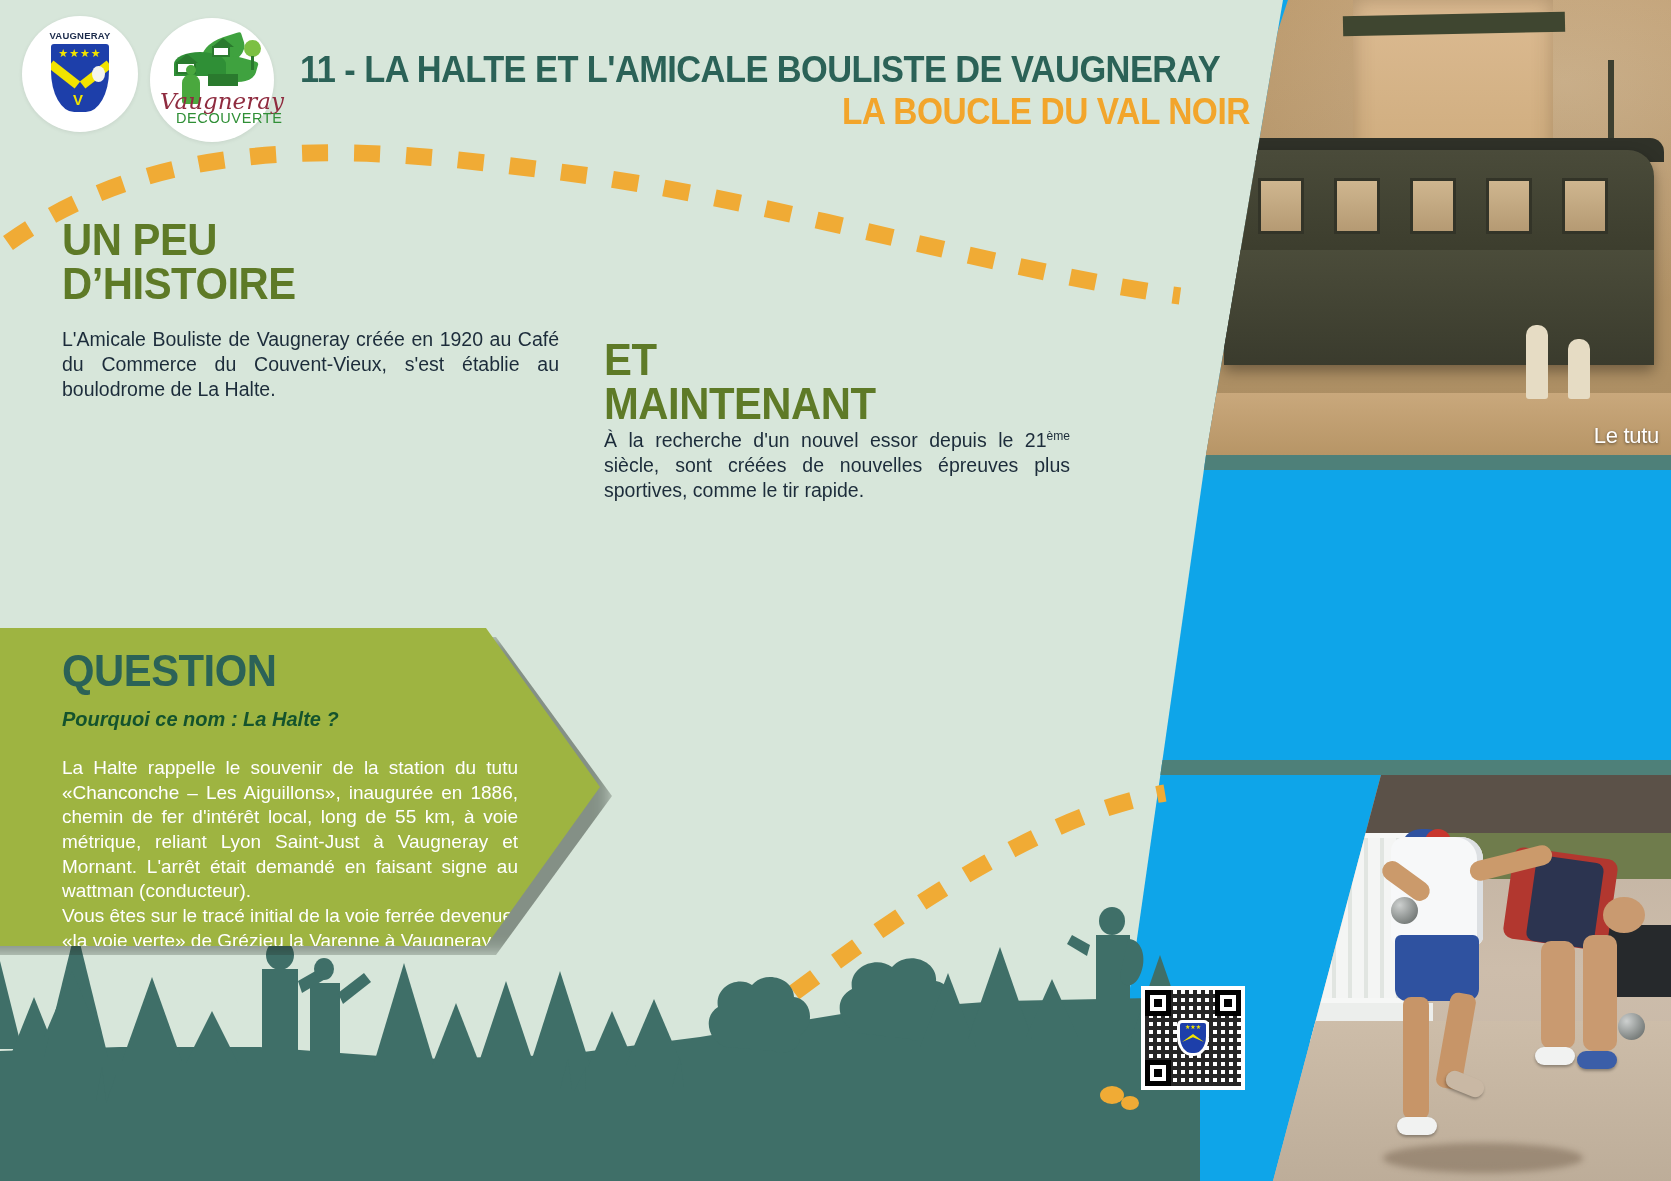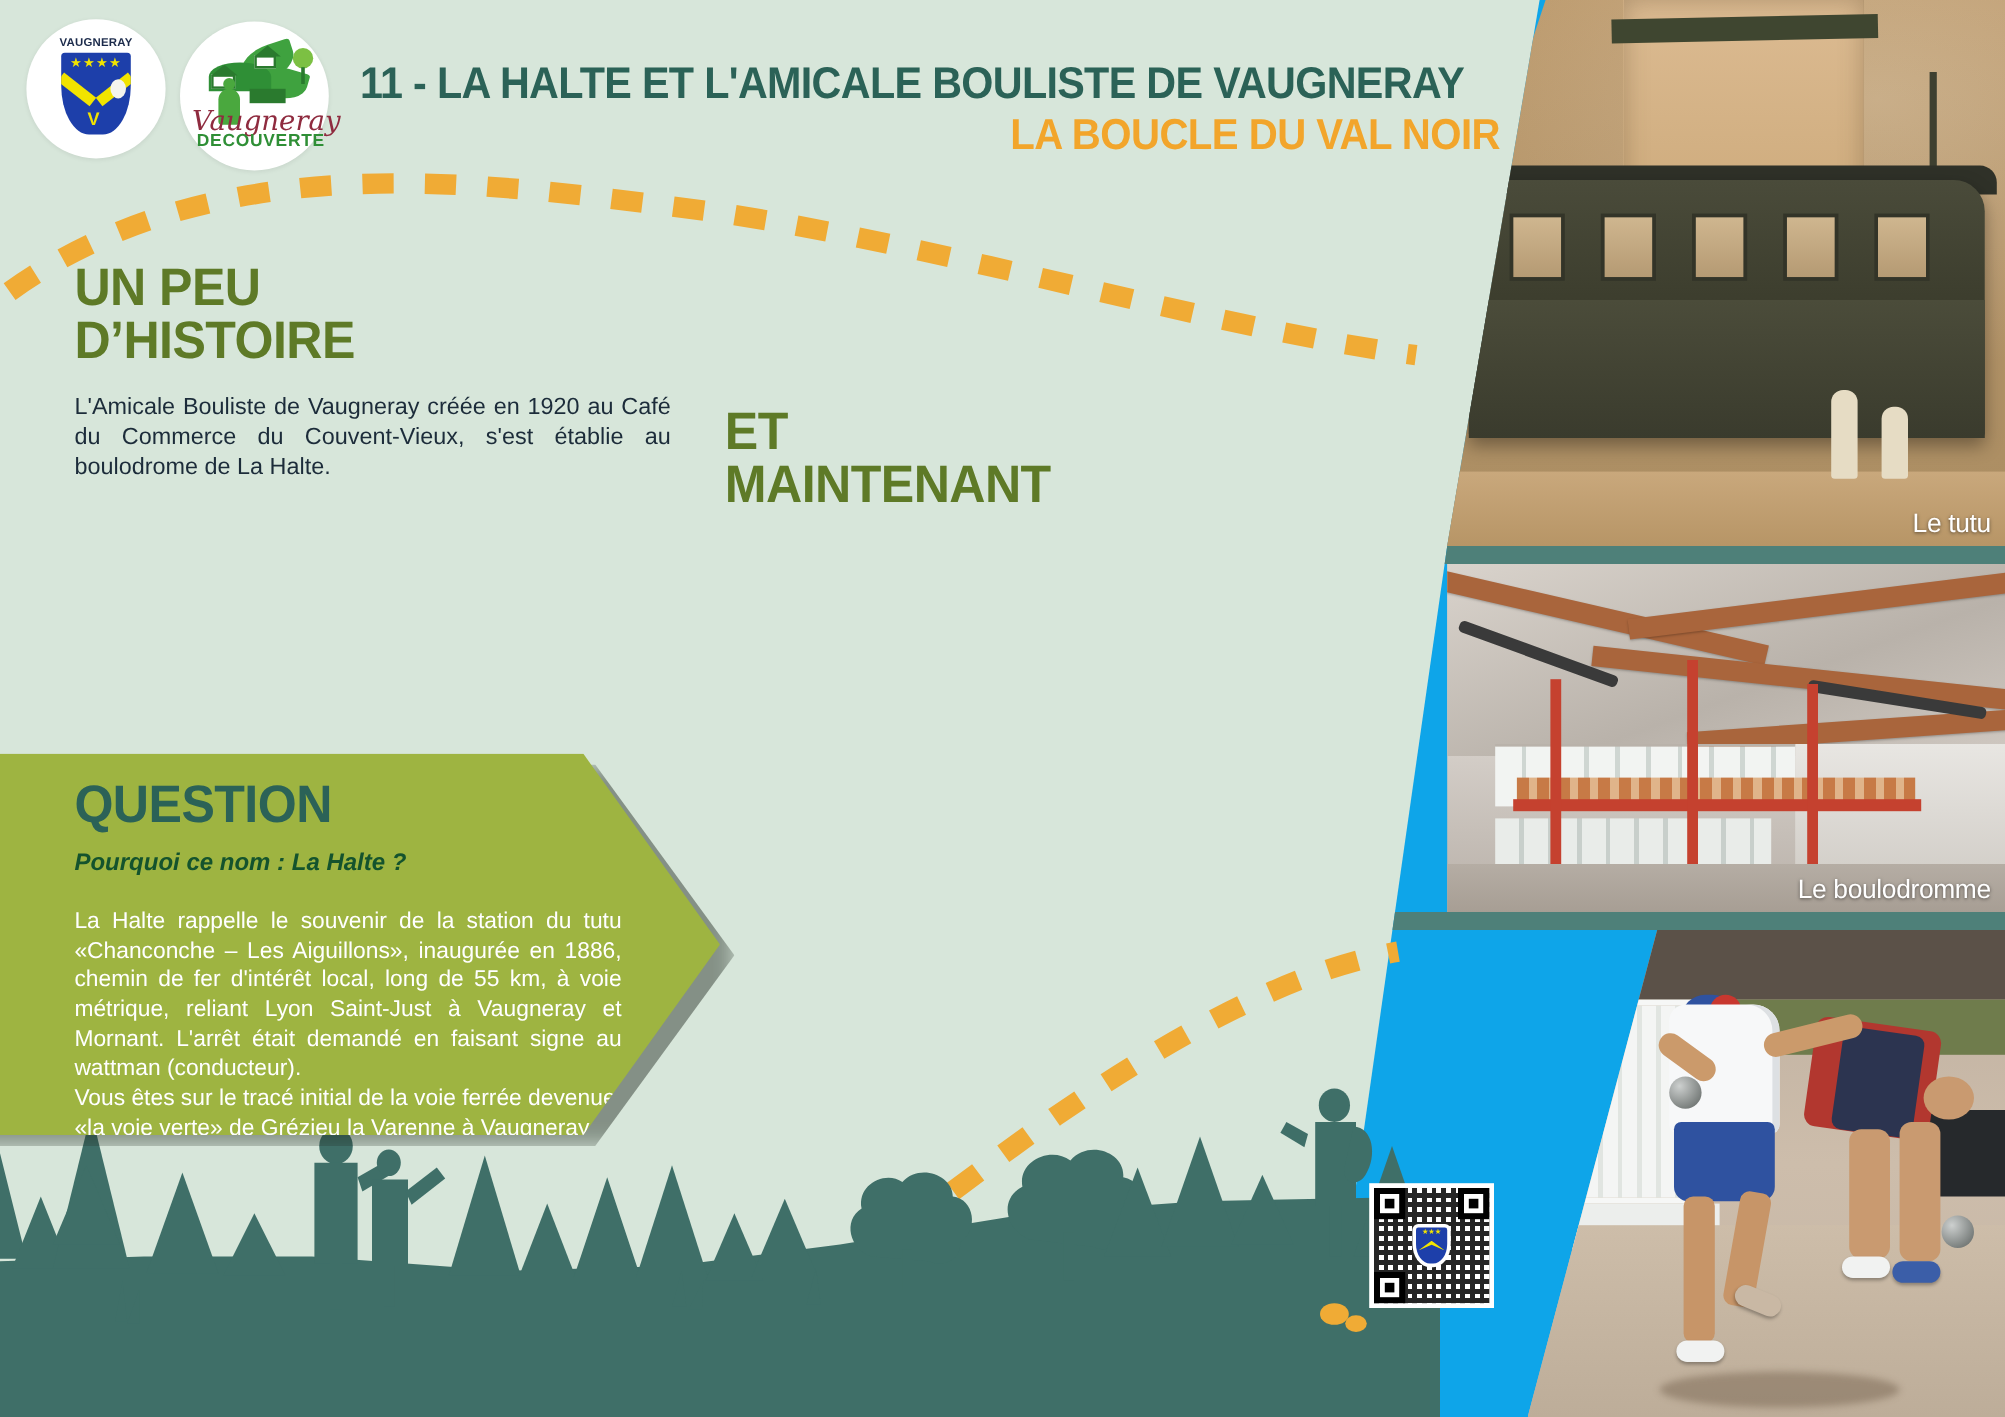--- a/index.html
+++ b/index.html
@@ -272,22 +272,22 @@
   .dlogo .figure:before {
     content:''; position:absolute; left:4px; top:-9px; width:10px; height:10px;
     border-radius:50%; background:#4aa83e;
   }
   .dlogo .w-vaug {
     position:absolute; left:0; top:58px; width:104px; text-align:center;
     font-family:"DejaVu Serif", serif; font-style:italic;
     font-size:23px; color:#8f2b3f; line-height:1;
   }
   .dlogo .w-dec {
-    position:absolute; left:4px; top:79px; width:104px; text-align:center;
-    font-size:14.5px; font-weight:bold; color:#2f8f36; letter-spacing:.6px; line-height:1;
+    position:absolute; left:16px; top:79px; width:104px; text-align:center;
+    font-size:14.5px; font-weight:normal; color:#2f8f36; letter-spacing:.6px; line-height:1;
   }
 
   
   #title-main {
     position:absolute; left:300px; top:50px; width:950px;
     text-align:left;
     font-family:"Liberation Sans", sans-serif;
     font-weight:bold; font-size:37px; line-height:1.06;
     letter-spacing:-0.6px;
     color:#2b6257;
@@ -403,39 +403,20 @@
       <div class="win" style="left:424px"></div>
       <div class="lowerband"></div>
       <div class="ground"></div>
       <div class="person" style="left:388px"></div>
       <div class="person" style="left:430px;height:60px"></div>
       <div class="cap">Le tutu</div>
     </div>
 
     <div class="photo-gap" style="top:455px;height:15px"></div>
 
-    <div class="photo" id="photo-hall">
-      <div class="roofpanel"></div>
-      <div class="beam" style="left:-30px;top:34px;width:300px;transform:rotate(13deg)"></div>
-      <div class="beam" style="left:150px;top:24px;width:360px;transform:rotate(-7deg)"></div>
-      <div class="beam" style="left:120px;top:88px;width:380px;transform:rotate(6deg)"></div>
-      <div class="beam" style="left:200px;top:130px;width:290px;transform:rotate(-4deg)"></div>
-      <div class="heater" style="left:6px;top:70px;width:140px;transform:rotate(20deg)"></div>
-      <div class="heater" style="left:300px;top:108px;width:150px;transform:rotate(9deg)"></div>
-      <div class="windowstrip"></div>
-      <div class="whitewall"></div>
-      <div class="seats"></div>
-      <div class="railing"></div>
-      <div class="windowstrip2"></div>
-      <div class="post" style="left:86px;top:96px;height:164px"></div>
-      <div class="post" style="left:200px;top:80px;height:180px"></div>
-      <div class="post" style="left:300px;top:100px;height:160px"></div>
-      <div class="floor"></div>
-      <div class="cap">Le boulodromme</div>
-    </div>
 
     <div class="photo-gap" style="top:760px;height:15px"></div>
 
     <div class="photo" id="photo-player">
       <div class="bg-dark"></div>
       <div class="grass"></div>
       <div class="fence"></div>
       <div class="wall2"></div>
       <div class="ground"></div>
       <div class="bench"></div>
@@ -508,20 +489,21 @@
   <div class="body-col" id="col-left">
     <p>L'Amicale Bouliste de Vaugneray créée en 1920 au Café du Commerce du Couvent-Vieux, s'est établie au boulodrome de La Halte.</p>
   </div>
 
   <div class="sec-head" id="head-maintenant">
     <div>ET</div>
     <div>MAINTENANT</div>
   </div>
 
   <div class="body-col" id="col-right">
+    <p><span>À la recherche d'un nouvel essor depuis le 21</span><sup>ème</sup><span> siècle, sont créées de nouvelles épreuves plus sportives, comme le tir rapide.</span></p>
   </div>
 
   <svg id="landscape" viewBox="0 0 1200 330" preserveAspectRatio="none">
     <g fill="#3f6f68">
 
       <path d="M0 200 L120 196 L260 196 L420 208 L560 204 L700 186 L860 160 L1000 150 L1200 146 L1200 330 L0 330 Z"></path>
 
       <path d="M0 110 L22 198 L-22 198 Z"></path>
       <path d="M34 146 L58 206 L10 206 Z"></path>
       <path d="M76 76 L108 206 L44 206 Z"></path>

